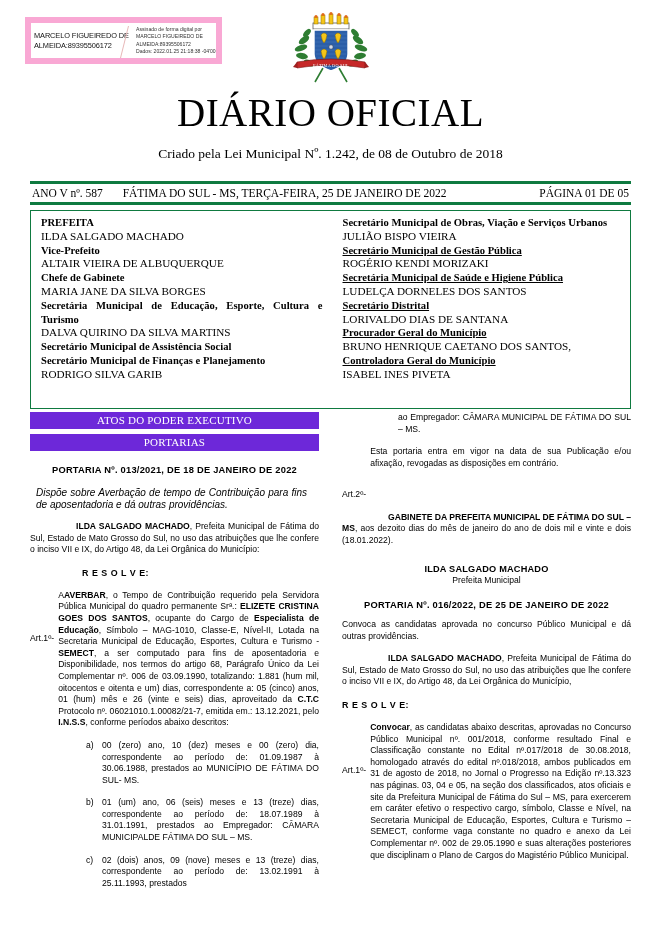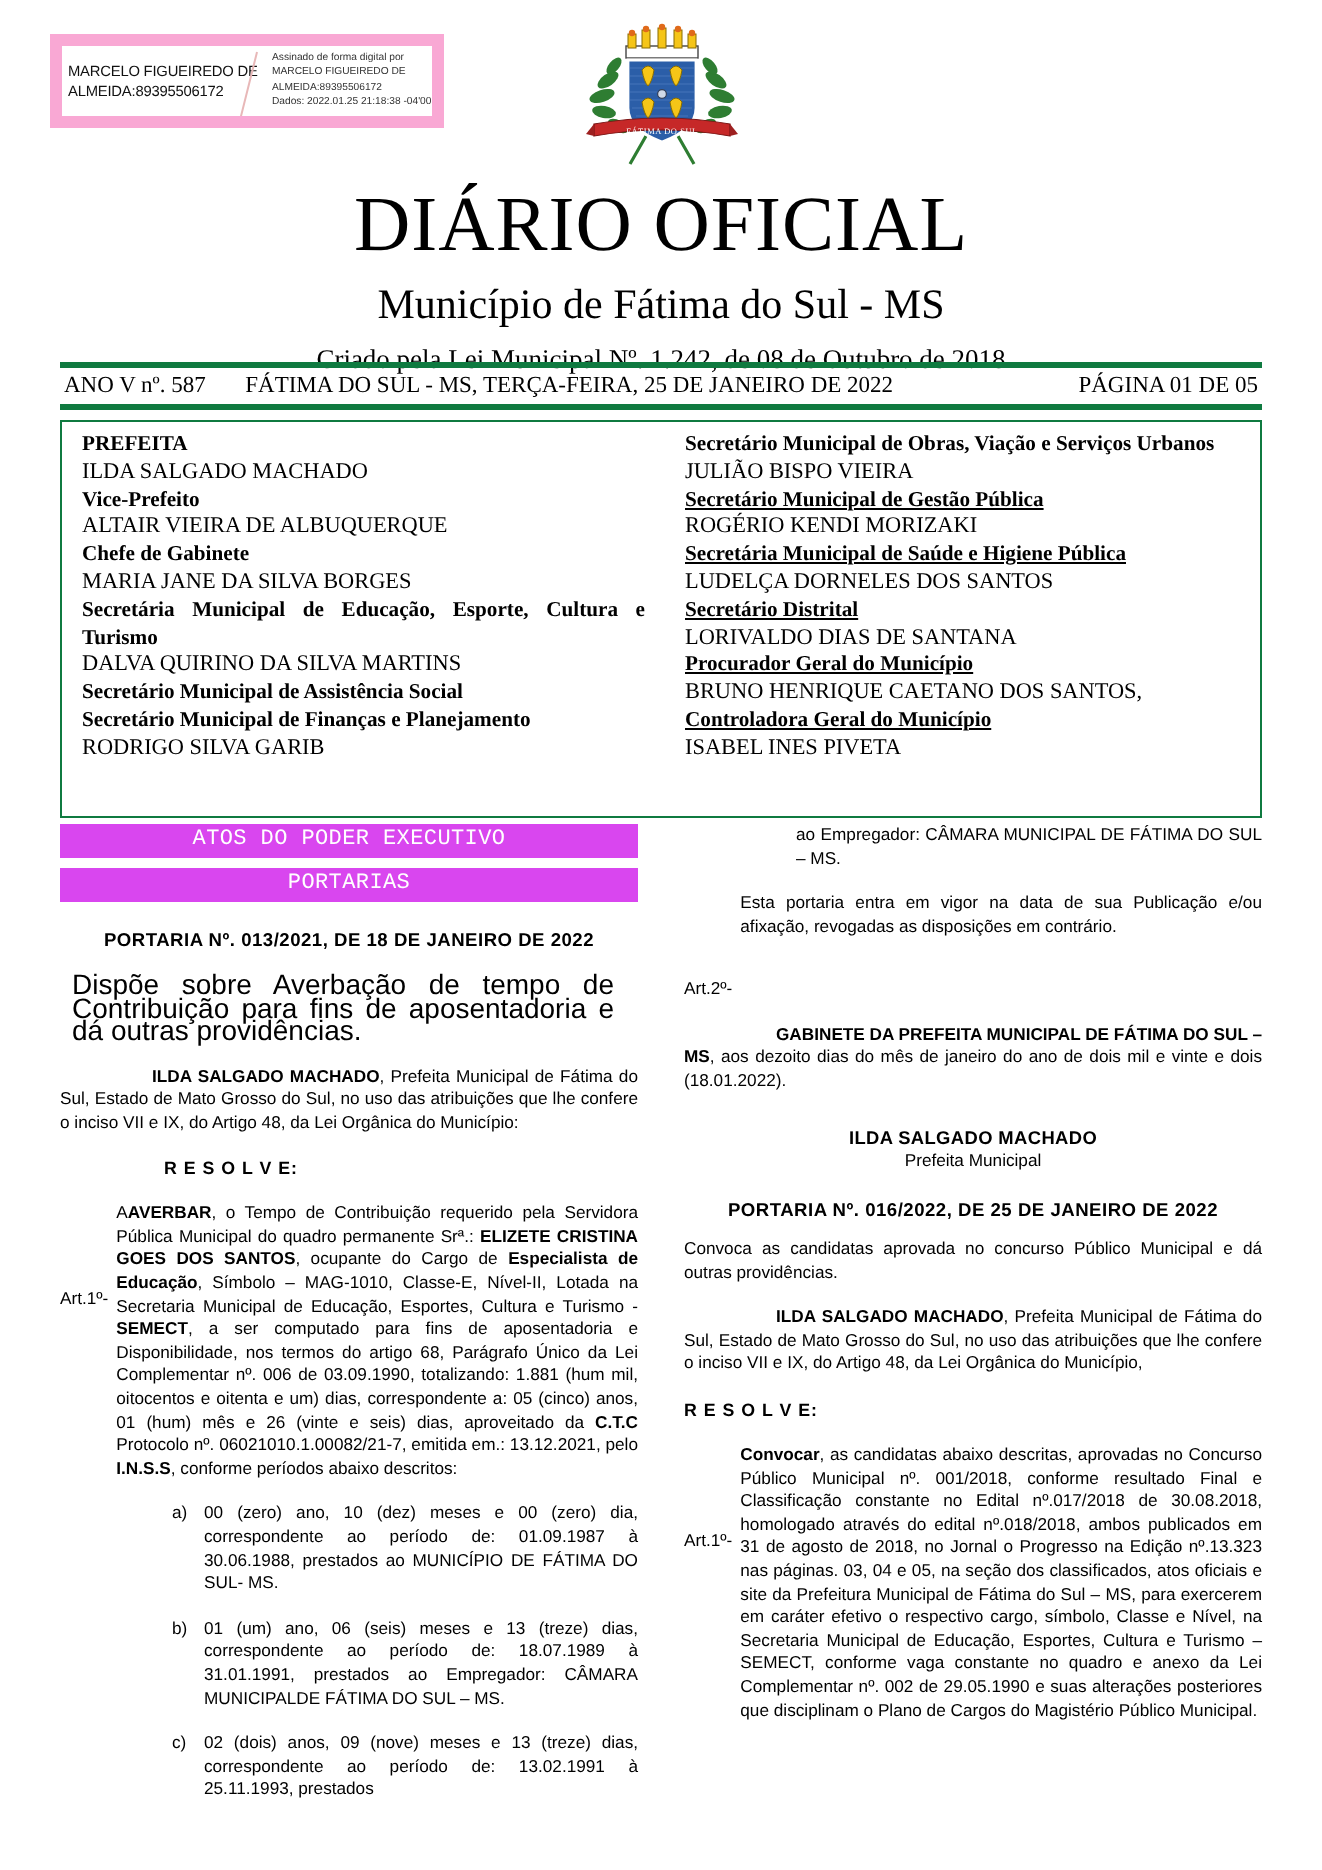--- a/index.html
+++ b/index.html
@@ -162,43 +162,44 @@
   }
   .col {
     position: absolute;
     top: 0;
     width: 289px;
   }
   .col.left { left: 0; }
   .col.right { left: 312px; }
 
   .sectbar {
-    background: #d946ef;
+    background: #6d28d9;
     color: #ffffff;
-    font-family: Liberation Mono, monospace;
+    font-family: Liberation Serif, serif;
     font-size: 11px;
     line-height: 14px;
     text-align: center;
     padding: 1px 0 2px 0;
     letter-spacing: 0.2px;
   }
   .sectbar.second { margin-top: 5px; }
 
   .portaria-title {
     font-family: Liberation Sans, sans-serif;
     font-weight: bold;
     font-size: 9.3px;
     line-height: 13px;
     text-align: center;
     margin: 13px 0 0 0;
     letter-spacing: 0.25px;
   }
   .ementa {
     font-family: "Liberation Sans", sans-serif;
-    font-size: 14px;
+    font-style: italic;
+    font-size: 10px;
     line-height: 11.5px;
     text-align: justify;
     margin: 10px 12px 0 0;
     padding-left: 6px;
   }
   .para {
     font-family: "Liberation Sans", sans-serif;
     font-size: 8.6px;
     line-height: 11.6px;
     text-align: justify;
@@ -338,21 +339,20 @@
       <path d="M12 52 Q46 46 80 52 L80 58 Q46 52 12 58 Z" fill="#c62828" stroke="#7a1414" stroke-width="0.6"></path>
       <path d="M12 52 L8 57 L12 58 Z" fill="#9e2020"></path>
       <path d="M80 52 L84 57 L80 58 Z" fill="#9e2020"></path>
       <text x="46" y="57.2" font-family="Liberation Serif, serif" font-size="4.2" fill="#ffffff" text-anchor="middle" letter-spacing="0.3">FÁTIMA DO SUL</text>
     </g>
   </svg>
 </div>
 
 <div class="masthead">
   <div class="dotitle">DIÁRIO OFICIAL</div>
-  <div class="dosub">Município de Fátima do Sul - MS</div>
   <div class="docreated">Criado pela Lei Municipal Nº. 1.242, de 08 de Outubro de 2018</div>
 </div>
 
 <div class="rule-green rule-top"></div>
 <div class="issueline">
   <div class="issue-left">
     <span>ANO V nº. 587</span>
     <span class="gapper"></span>
     <span>FÁTIMA DO SUL - MS, TERÇA-FEIRA,  25  DE JANEIRO DE 2022</span>
   </div>

